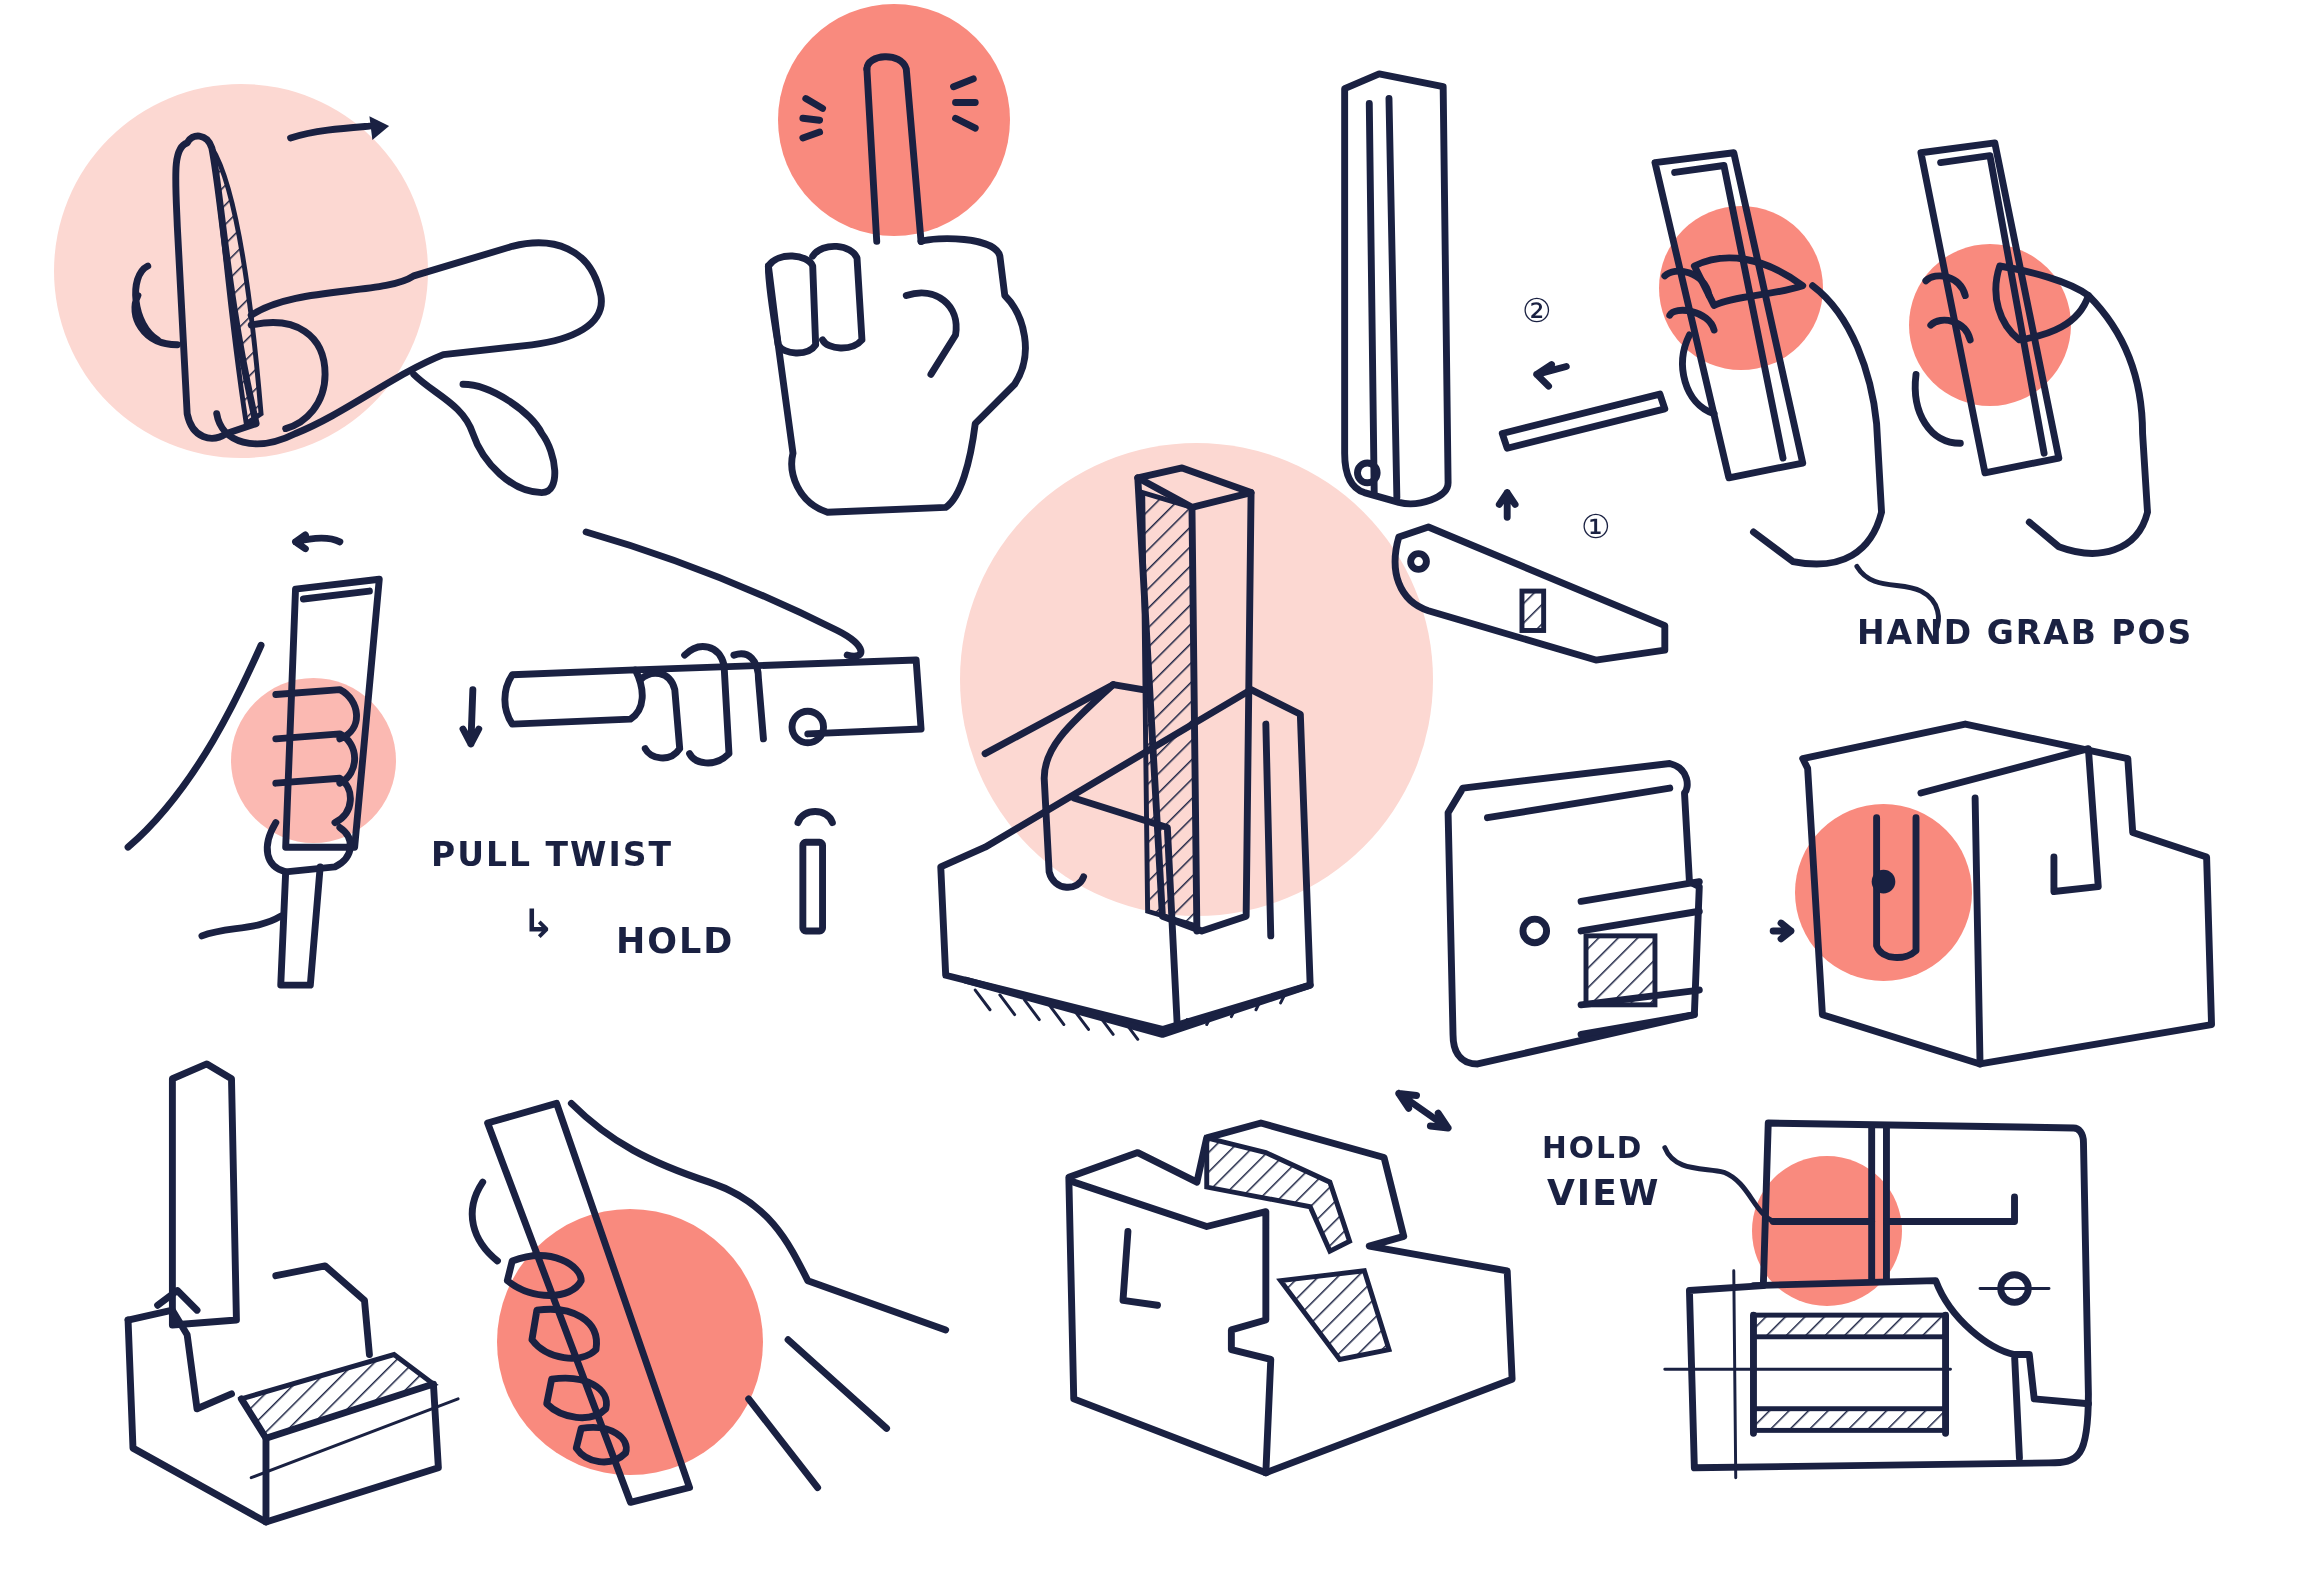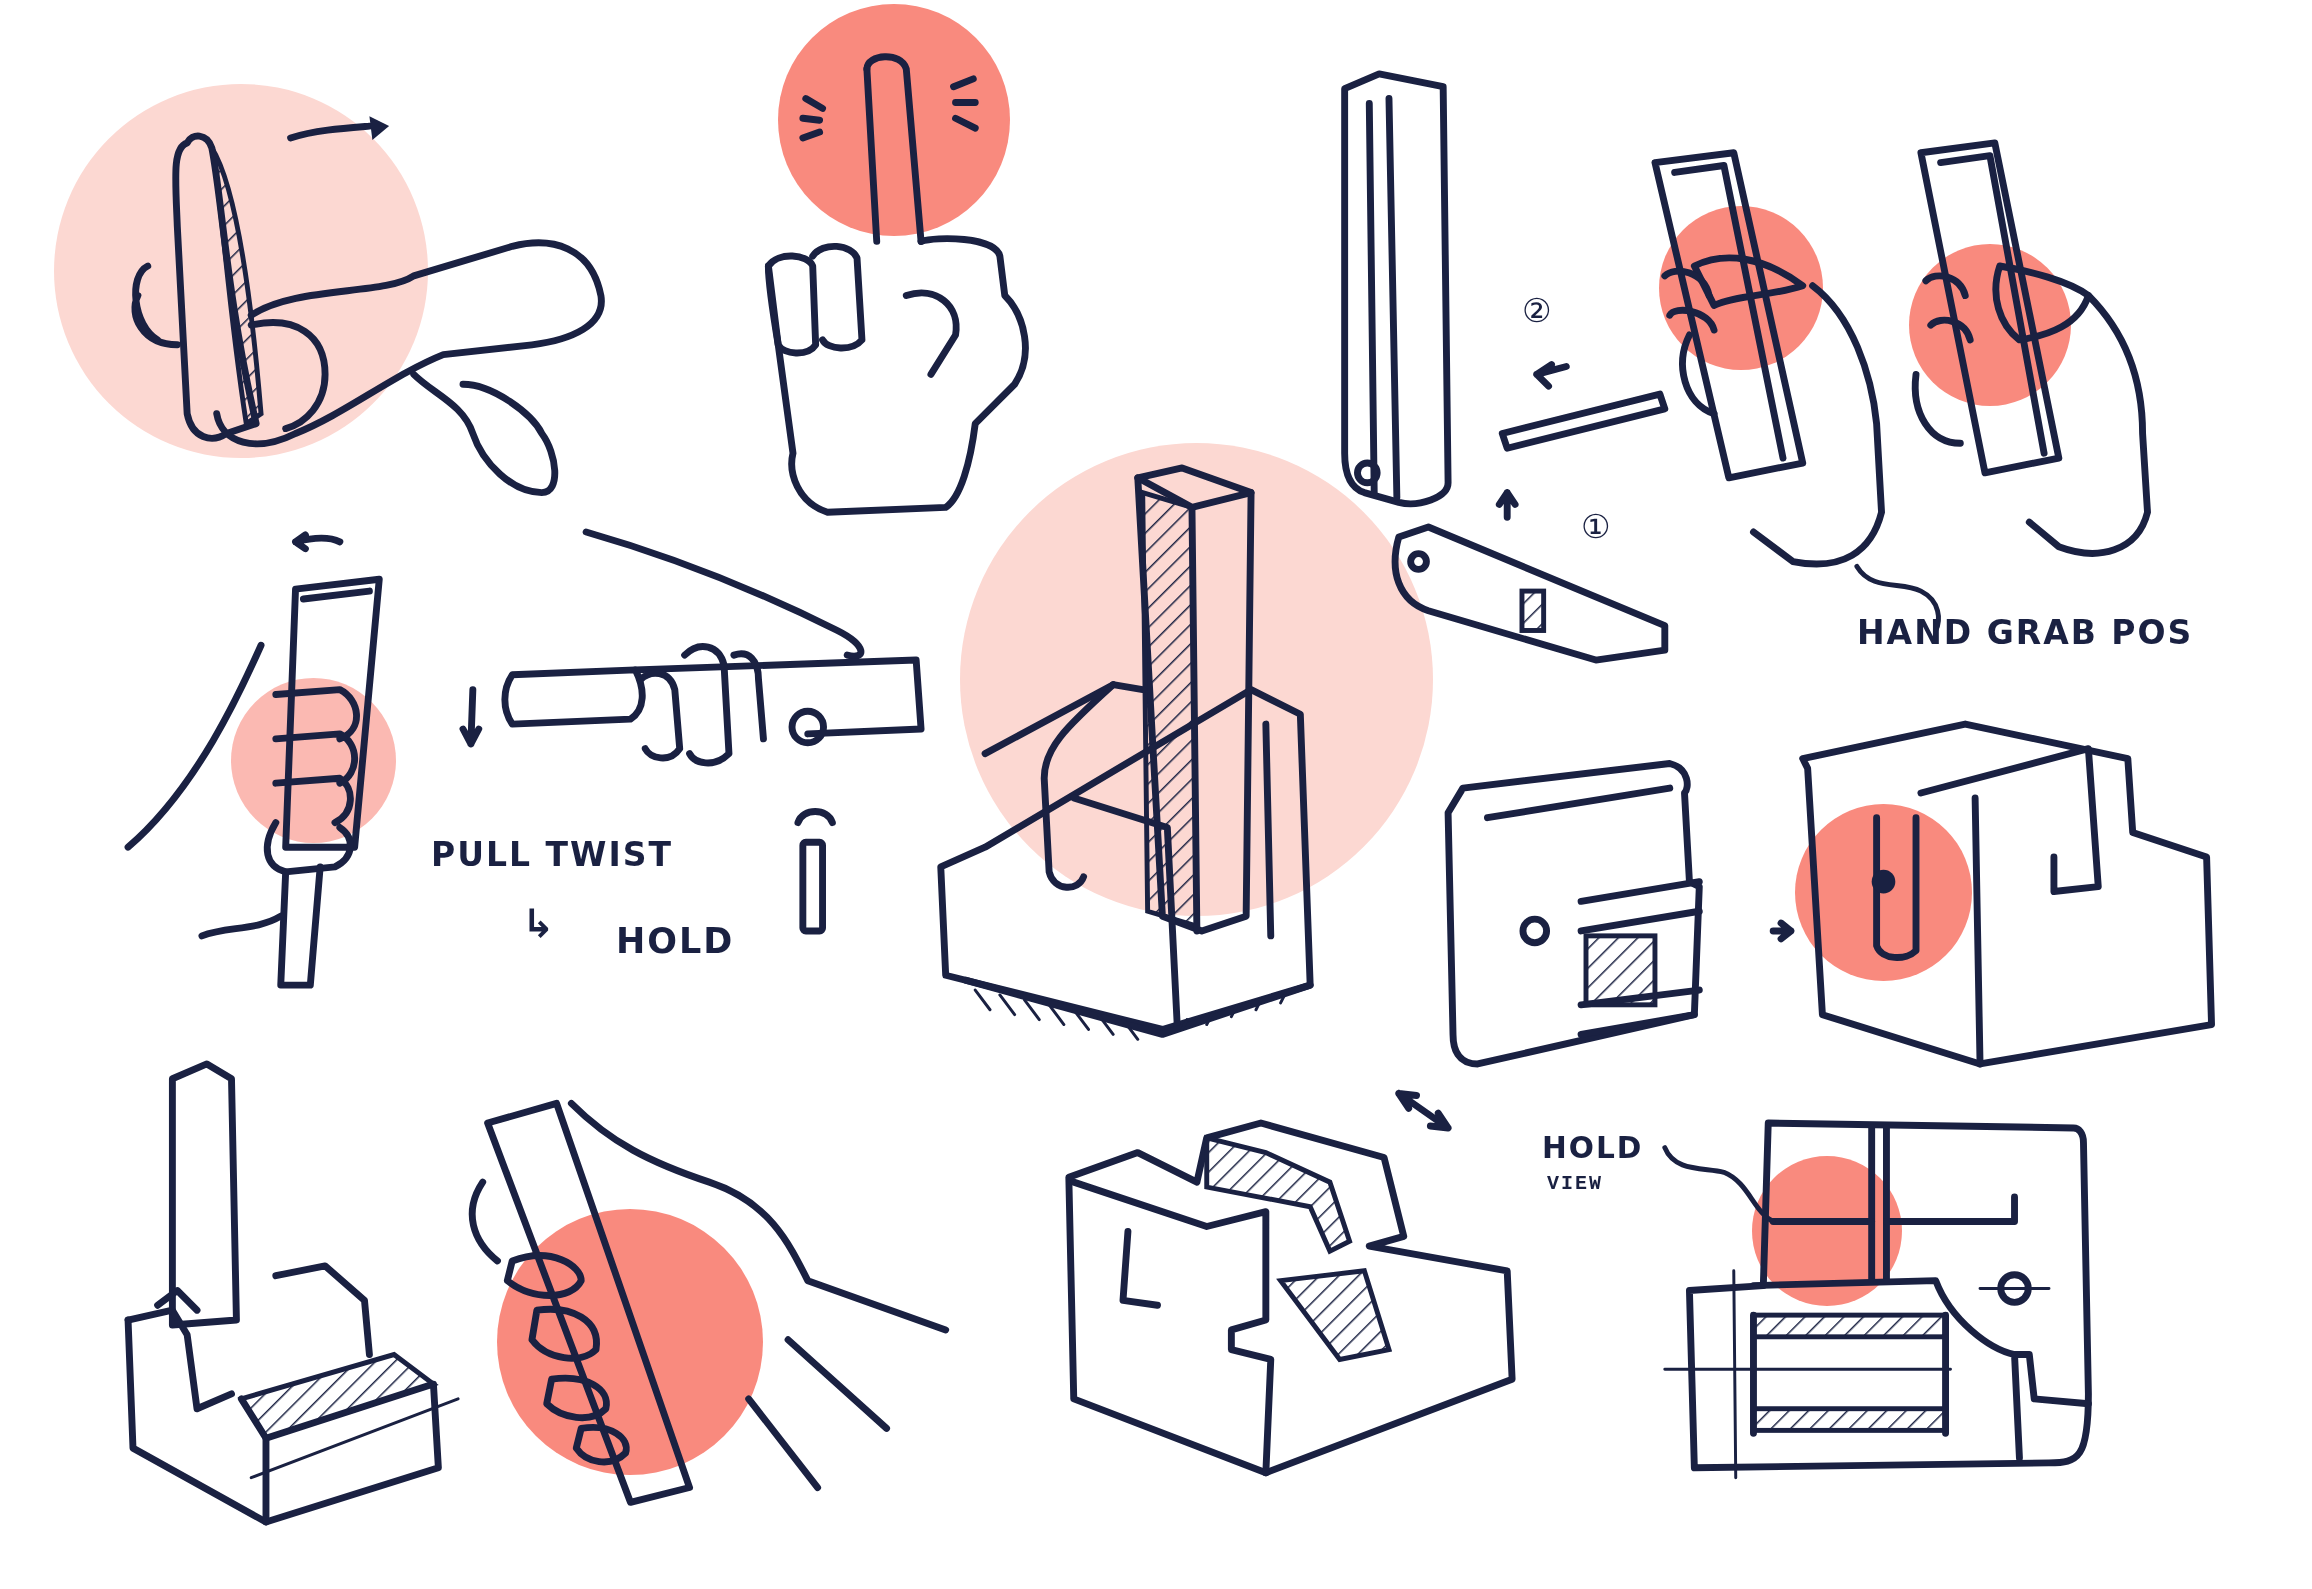--- a/index.html
+++ b/index.html
@@ -181,17 +181,17 @@
       <path class="ink" d="M1780 1335 L1780 1455 M1975 1335 L1975 1455"></path>
       <path class="ink-thin" d="M1690 1165 C1700 1190 1730 1185 1750 1190 C1775 1200 1780 1230 1800 1240" style="stroke-width:5"></path>
     </g>
   </svg>
 
   <div class="label" style="left:431px;top:835px;font-size:33px;">PULL TWIST</div>
   <div class="label" style="left:616px;top:921px;font-size:35px;">HOLD</div>
   <div class="label" style="left:522px;top:901px;font-size:39px;">↳</div>
   <div class="label" style="left:1857px;top:613px;font-size:33px;">HAND GRAB POS</div>
   <div class="label" style="left:1542px;top:1131px;font-size:29.6px;">HOLD</div>
-  <div class="label" style="left:1547px;top:1172px;font-size:20px;font-family:Liberation Mono, monospace;">VIEW</div>
+  <div class="label" style="left:1547px;top:1172px;font-size:36px;">VIEW</div>
   <div class="label" style="left:1522px;top:291px;font-size:33px;font-weight:normal;">②</div>
   <div class="label" style="left:1581px;top:507px;font-size:33px;font-weight:normal;">①</div>
 </div>
 
 
 </body></html>

